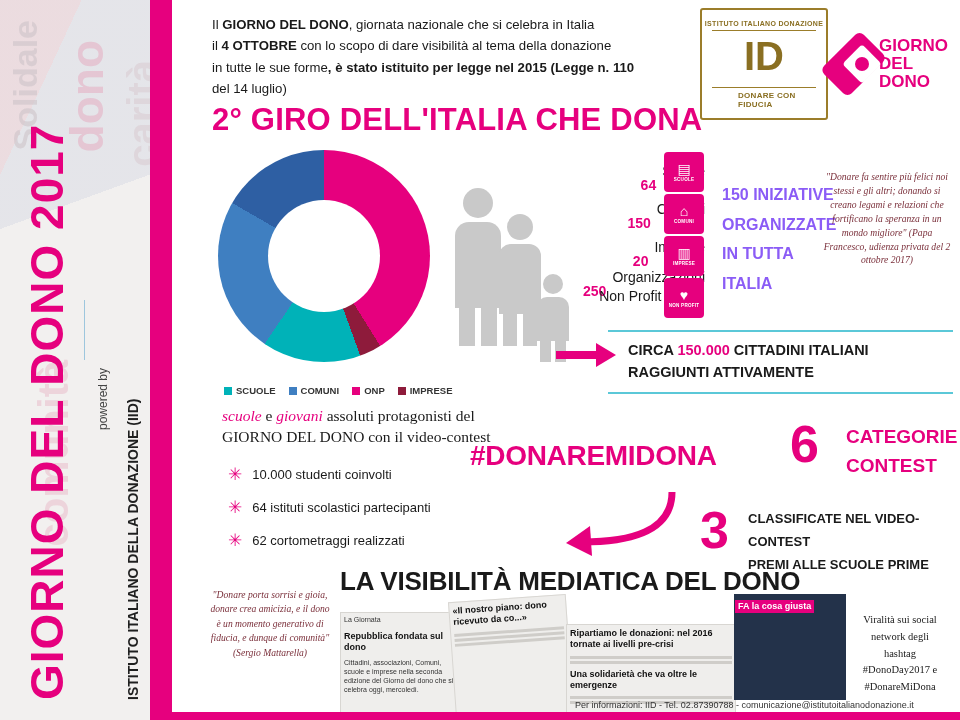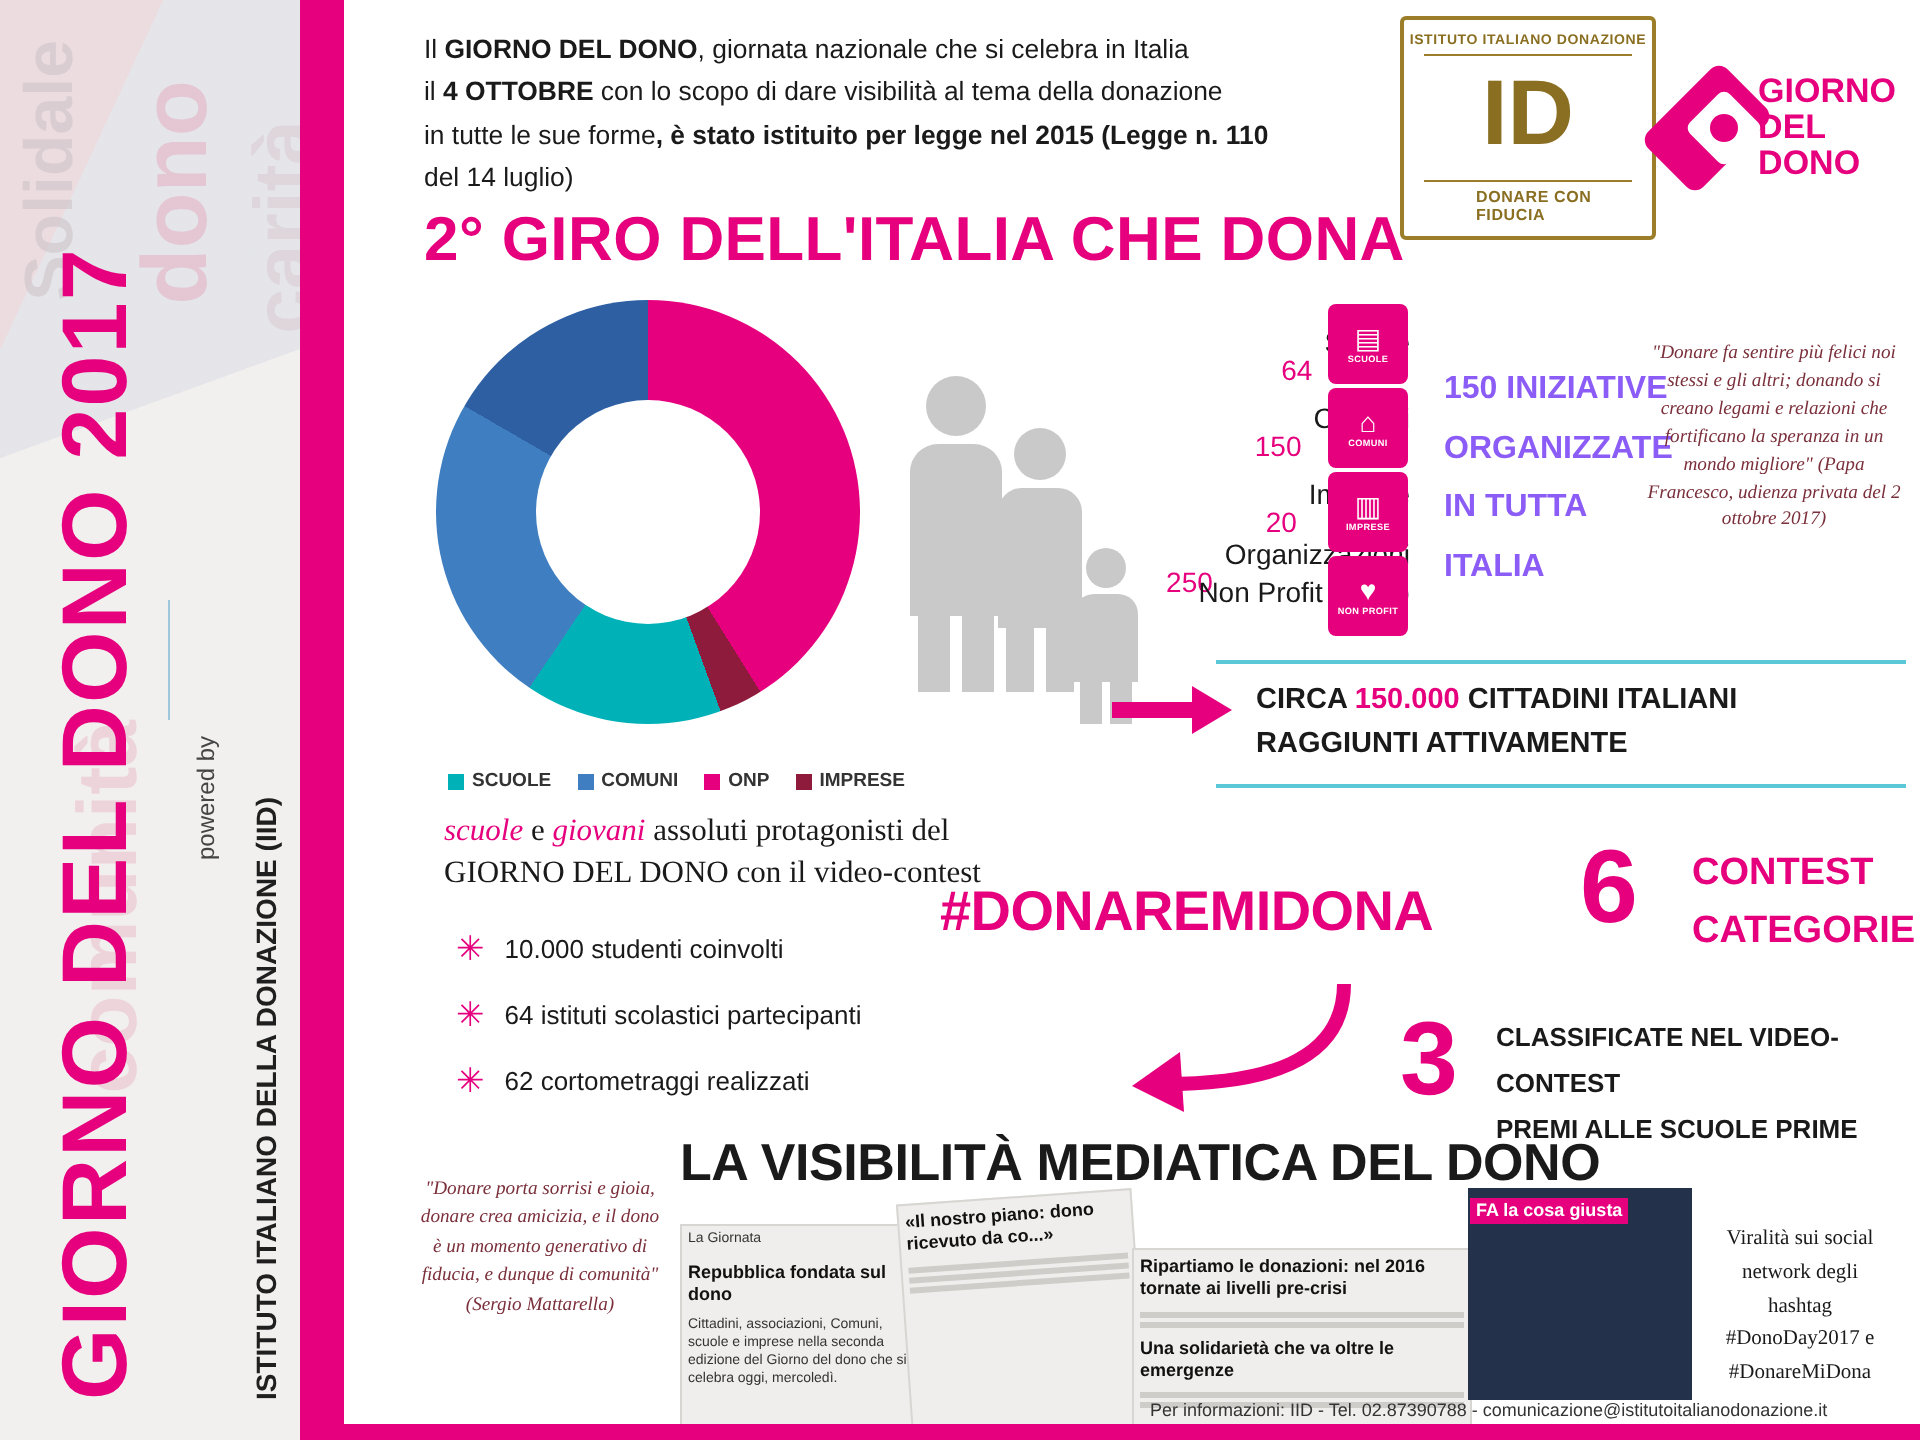--- a/index.html
+++ b/index.html
@@ -75,21 +75,21 @@
   .logo-box {
     position: absolute; left: 700px; top: 8px; width: 248px; height: 120px;
     background: #fff;
   }
   .logo-iid {
     position: absolute; left: 0; top: 0; width: 128px; height: 112px;
     border: 2px solid #9b7d2a; border-radius: 3px;
     display: flex; flex-direction: column; align-items: center; justify-content: center;
   }
   .logo-iid .top-arc { font-size: 7px; letter-spacing: .3px; color:#8a6f22; font-weight:bold;}
-  .logo-iid .idtext { font-size: 46px; font-weight: bold; color:#8a6f22; line-height:1; margin: 2px 0 8px; }
+  .logo-iid .idtext { font-size: 40px; font-weight: bold; color:#8a6f22; line-height:1; margin: 2px 0 8px; }
   .logo-iid .bottom { font-size: 8px; font-weight: bold; color:#8a6f22; letter-spacing:.3px;padding-left:36px;}
   .logo-iid .rule { width: 104px; height:1px; background:#9b7d2a; margin:3px 0;}
 
   .logo-giorno {
     position: absolute; left: 134px; top: 0; width: 114px; height: 112px;
     display:flex; align-items:center;
   }
   .gd-mark { width: 56px; height: 56px; position: relative; }
   .gd-mark .d1 { position:absolute; inset:0; background:#e6007e; transform: rotate(45deg); border-radius:6px;}
   .gd-mark .d2 { position:absolute; left:14px; top:14px; width:28px; height:28px; background:#fff; transform: rotate(45deg); border-radius:4px;}
@@ -128,21 +128,21 @@
   .legend {
     position: absolute; left: 224px; top: 385px; display:flex; gap:13px; align-items:center;
     font-size: 9.5px; font-weight: bold; color:#333;
   }
   .legend .it { display:flex; align-items:center; gap:4px; }
   .legend .sw { width: 8px; height: 8px; display:inline-block; }
 
   
   .stats { position: absolute; left: 505px; top: 152px; width: 200px; text-align: right; }
   .stat-row { height: 38px; display:flex; align-items:center; justify-content:flex-end; gap:6px; font-size:14px; color:#1a1a1a;}
-  .stat-row .num { color:#e6007e; font-weight: normal; margin-top: 28px; }
+  .stat-row .num { color:#e6007e; font-weight: bold; margin-top: 28px; }
   .icon-sq {
     position: absolute; left: 664px; width: 40px; height: 40px; background:#e6007e;
     border-radius: 4px; color:#fff; display:flex; flex-direction:column;
     align-items:center; justify-content:center; gap:1px;
   }
   .icon-sq .glyph { font-size: 14px; line-height: 1; }
   .icon-sq .cap { font-size: 4.6px; font-weight:bold; letter-spacing:.2px; }
 
   
   .people { position: absolute; left: 455px; top: 180px; width: 120px; height: 170px; }
@@ -388,22 +388,22 @@
   </div>
 
   <div class="hashtag-big">#DONAREMIDONA</div>
   <svg class="arrow2" viewBox="0 0 120 70">
     <path d="M112 6 C112 46 70 56 22 56" stroke="#e6007e" stroke-width="7" fill="none"></path>
     <path d="M30 40 L6 57 L32 70 Z" fill="#e6007e"></path>
   </svg>
 
   <div class="six">6</div>
   <div class="cat">
+    <div>CATEGORIE</div>
     <div>CONTEST</div>
-    <div>CATEGORIE</div>
   </div>
   <div class="three">3</div>
   <div class="premi">
     <div>CLASSIFICATE NEL VIDEO-CONTEST</div>
     <div>PREMI ALLE SCUOLE PRIME</div>
   </div>
 
   <div class="visib">LA VISIBILITÀ MEDIATICA DEL DONO</div>
   <div class="quote-mat">"Donare porta sorrisi e gioia, donare crea amicizia, e il dono è un momento generativo di fiducia, e dunque di comunità" (Sergio Mattarella)</div>
 

